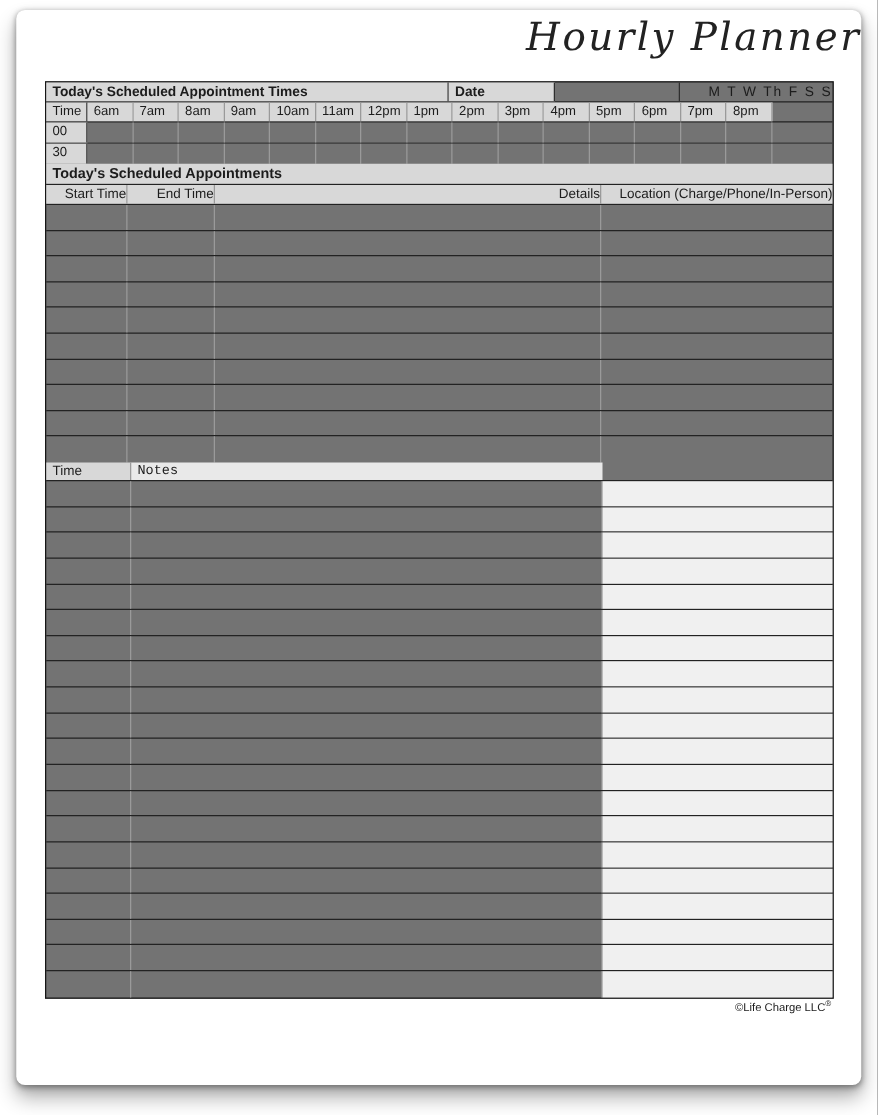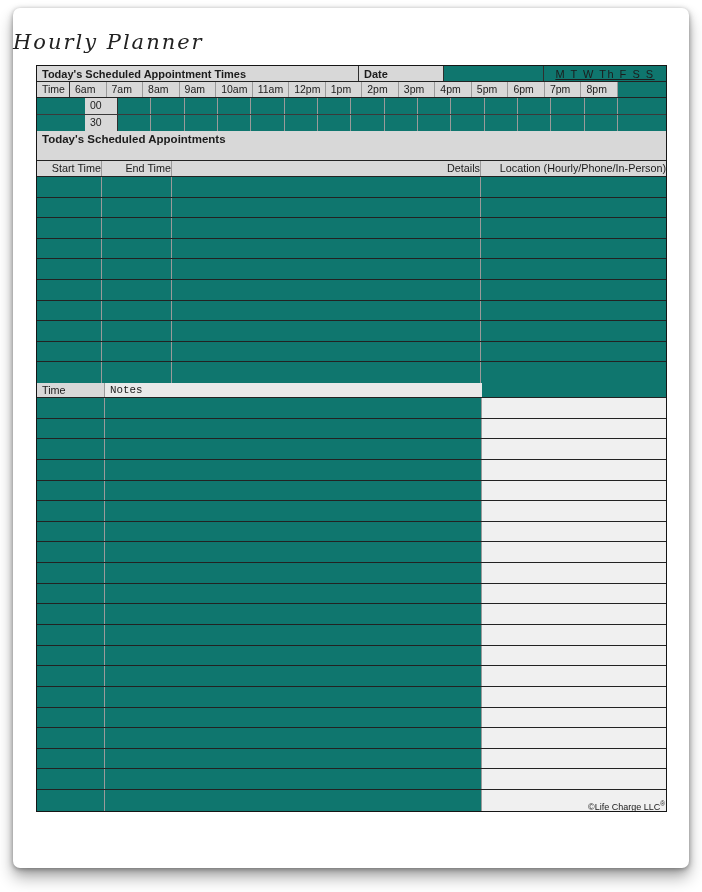--- a/index.html
+++ b/index.html
@@ -7,49 +7,49 @@
     width:702px;height:892px;background:#ffffff;position:relative;overflow:hidden;
     font-family:"Liberation Sans",sans-serif;color:#1c1c1c;
     -webkit-font-smoothing:antialiased;
   }
   .page{
     position:absolute;left:13px;top:8px;width:676px;height:860px;background:#fff;
     border-radius:7px;
     box-shadow:0 1px 4px rgba(0,0,0,0.28), 0 10px 16px rgba(0,0,0,0.30), 0 3px 8px rgba(0,0,0,0.18);
   }
   .title{
-    text-align:left;padding-top:22px;
+    text-align:right;padding-top:4px;
     font-family:"DejaVu Serif",serif;font-style:italic;
-    font-size:21px;letter-spacing:2px;color:#222;
+    font-size:31px;letter-spacing:2px;color:#222;
   }
   .sheet{
     position:absolute;left:23px;top:57px;width:631px;
-    border:1.6px solid #161616;box-sizing:border-box;background:#0f766e;
+    border:1.6px solid #161616;box-sizing:border-box;background:#737373;
   }
   .row{display:grid;box-sizing:border-box;border-bottom:1px solid #222;}
   .row:last-child{border-bottom:none;}
   .cell{
     box-sizing:border-box;border-right:1px solid #9a9a9a;
     padding:1px 0 0 5px;overflow:hidden;white-space:nowrap;
     font-size:10.5px;line-height:13px;
   }
   .cell:last-child{border-right:none;}
   .cell.dark{border-right-color:#2f2f2f;}
   .gray{background:#d8d8d8;}
   .bold{font-weight:bold;}
 
   
   .row-top{grid-template-columns:322px 85px 100px 1fr;height:16px;}
   .row-top .cell{font-size:11px;line-height:14px;}
-  .days-cell{text-align:center;letter-spacing:1.5px;padding-left:0;text-decoration:underline;}
+  .days-cell{text-align:right;letter-spacing:1.5px;padding-left:0;}
   .row-hours{grid-template-columns:33px repeat(15,1fr) 48px;height:16px;}
-  .row-min{grid-template-columns:33px repeat(15,1fr) 48px;height:16.5px;border-bottom-color:#3a3a3a;padding-left:48px;}
+  .row-min{grid-template-columns:33px repeat(15,1fr) 48px;height:16.5px;border-bottom-color:#3a3a3a;}
 
   
-  .bar{height:30px;}
+  .bar{height:17px;}
   .bar .cell{font-size:11.5px;line-height:15px;}
 
   
   .row-ahead{grid-template-columns:65px 70px 309px 1fr;height:16px;text-align:right;}
   .row-ahead .cell{font-size:10.8px;}
   .row-appt{grid-template-columns:65px 70px 309px 1fr;height:20.6px;}
 
   
   .row-thead{grid-template-columns:68px 377px 1fr;height:15px;}
   .row-thead .cell{font-size:10.8px;}
@@ -142,21 +142,21 @@
       </div>
 
     <div class="row bar">
       <div class="cell gray bold">Today's Scheduled Appointments</div>
     </div>
 
     <div class="row row-ahead">
       <div class="cell gray">Start Time</div>
       <div class="cell gray">End Time</div>
       <div class="cell gray">Details</div>
-      <div class="cell gray">Location (Hourly/Phone/In-Person)</div>
+      <div class="cell gray">Location (Charge/Phone/In-Person)</div>
     </div>
 
     <div id="appointment-rows">
 
     <div class="row row-appt">
           <div class="cell"></div>
           <div class="cell"></div>
           <div class="cell"></div>
           <div class="cell"></div>
         </div>

